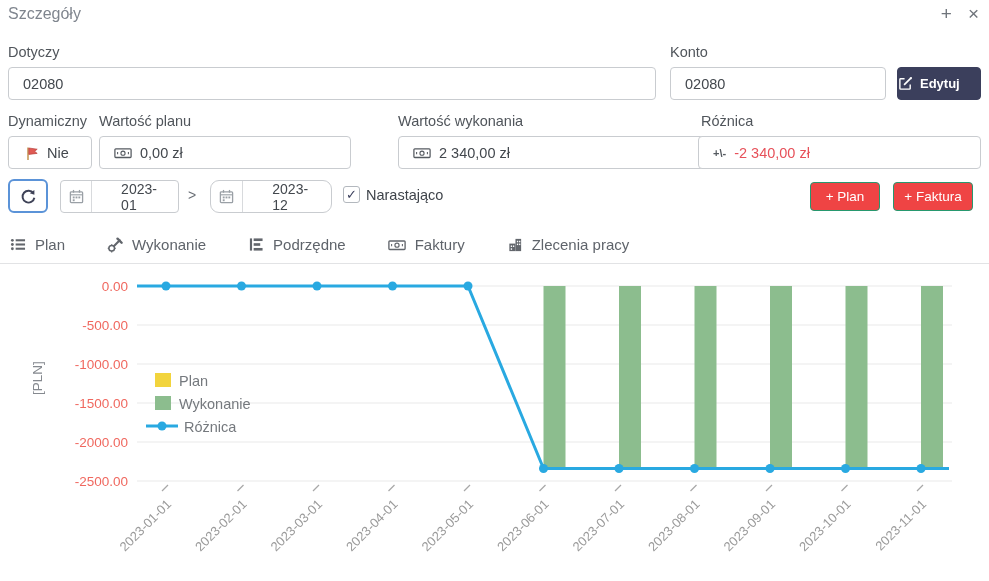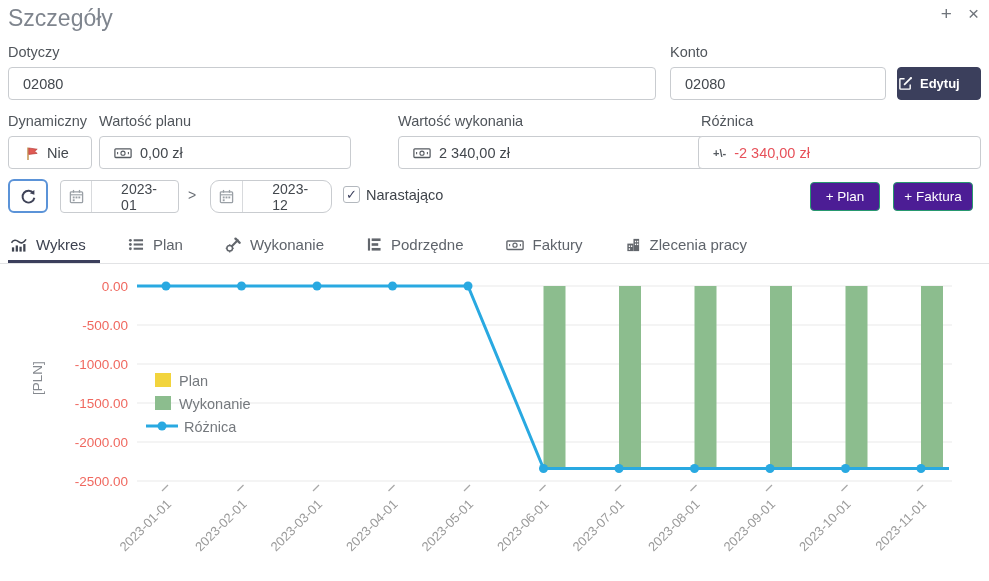--- a/index.html
+++ b/index.html
@@ -1,26 +1,26 @@
 <!DOCTYPE html>
 <html><head>
 <meta charset="utf-8">
 <style>
   html,body{margin:0;padding:0;background:#fff;}
   body{width:989px;height:581px;position:relative;font-family:"Liberation Sans","DejaVu Sans",sans-serif;overflow:hidden;color:#4a4f55;}
   .abs{position:absolute;}
-  .title{left:8px;top:5px;font-size:23px;color:#7f858e;}
+  .title{left:8px;top:5px;font-size:16px;color:#7f858e;}
   .win-actions{right:10px;top:4px;display:flex;gap:16px;}
   .win-actions span{font-size:19px;color:#70757c;cursor:pointer;line-height:1;}
   .field-label{font-size:14.5px;color:#50555b;}
   .input{box-sizing:border-box;height:33px;background:#fff;border:1px solid #c9ccd0;border-radius:4px;display:flex;align-items:center;padding:0 14px;gap:8px;font-size:14.5px;color:#43484e;}
   .input .ico{display:flex;align-items:center;flex:0 0 auto;}
   .red{color:#e7515a;}
   .btn-navy{box-sizing:border-box;background:#3b3f5c;border:1px solid #3b3f5c;border-radius:4px;color:#fff;font-size:13px;font-weight:bold;display:flex;align-items:center;gap:7px;cursor:pointer;}
-  .btn-green{box-sizing:border-box;background:#4c1d95;border:1px solid #27986f;border-radius:4px;color:#fff;font-size:13.5px;display:flex;align-items:center;justify-content:center;gap:8px;cursor:pointer;}
+  .btn-green{box-sizing:border-box;background:#ef4444;border:1px solid #27986f;border-radius:4px;color:#fff;font-size:13.5px;display:flex;align-items:center;justify-content:center;gap:8px;cursor:pointer;}
   .btn-refresh{box-sizing:border-box;width:40px;height:34px;background:#fff;border:2px solid #5b93d8;border-radius:6px;display:flex;align-items:center;justify-content:center;cursor:pointer;}
   .date-input{box-sizing:border-box;height:33px;background:#fff;border:1px solid #c9ccd0;border-radius:4px;display:flex;align-items:stretch;font-size:14px;color:#43484e;cursor:pointer;gap:19px;}
   .date-input .cal{display:flex;align-items:center;justify-content:center;width:33px;border-right:1px solid #d8dadd;}
   .date-input .val{display:flex;align-items:center;padding:0 10px;}
   .gt{font-size:14px;color:#6a6f76;}
   .checkbox{box-sizing:border-box;width:17px;height:17px;border:1px solid #b3b8be;border-radius:3px;background:#fff;display:flex;align-items:center;justify-content:center;cursor:pointer;}
   .checkbox::after{content:"\2713";font-size:13px;font-weight:bold;color:#3b3f5c;line-height:1;}
   .chk-label{font-size:14.5px;color:#3f444b;}
   .tabs{left:0;top:229px;width:989px;height:35px;border-bottom:1px solid #e2e3e5;display:flex;align-items:stretch;padding-left:8px;box-sizing:border-box;}
   .tab{display:flex;align-items:center;gap:9px;font-size:15px;color:#5f646b;padding:0 14px 0 2px;margin-right:26px;cursor:pointer;border-bottom:3px solid transparent;box-sizing:border-box;}
@@ -143,32 +143,20 @@
 <div class="abs chk-label" style="left:366px;top:187px;">Narastająco</div>
 
 <div class="abs btn-green" style="left:810px;top:182px;width:70px;height:29px;">
   <span>+ Plan</span>
 </div>
 <div class="abs btn-green" style="left:893px;top:182px;width:80px;height:29px;">
   <span>+ Faktura</span>
 </div>
 
 <div class="abs tabs">
-  <div class="tab active">
-    <span>
-      <svg width="17" height="16" viewBox="0 0 18 17">
-          <rect x="2" y="11" width="2.4" height="4.5" fill="#3f4450"></rect>
-          <rect x="6" y="9" width="2.4" height="6.5" fill="#3f4450"></rect>
-          <rect x="10" y="10.3" width="2.4" height="5.2" fill="#3f4450"></rect>
-          <rect x="14" y="7.5" width="2.4" height="8" fill="#3f4450"></rect>
-          <path d="M1.5 6 Q5 1.5 9 5 T17 2.5" fill="none" stroke="#3f4450" stroke-width="1.7"></path>
-        </svg>
-    </span>
-    <span>Wykres</span>
-  </div>
   <div class="tab">
     <span>
       <svg width="16" height="15" viewBox="0 0 17 16">
           <circle cx="2.5" cy="3.5" r="1.5" fill="#62666c"></circle>
           <rect x="6" y="2.4" width="10" height="2.2" fill="#62666c"></rect>
           <circle cx="2.5" cy="8" r="1.5" fill="#62666c"></circle>
           <rect x="6" y="6.9" width="10" height="2.2" fill="#62666c"></rect>
           <circle cx="2.5" cy="12.5" r="1.5" fill="#62666c"></circle>
           <rect x="6" y="11.4" width="10" height="2.2" fill="#62666c"></rect>
         </svg>

